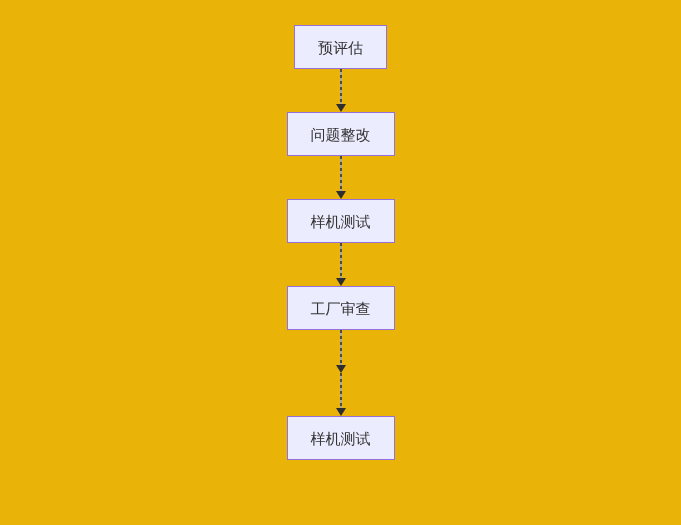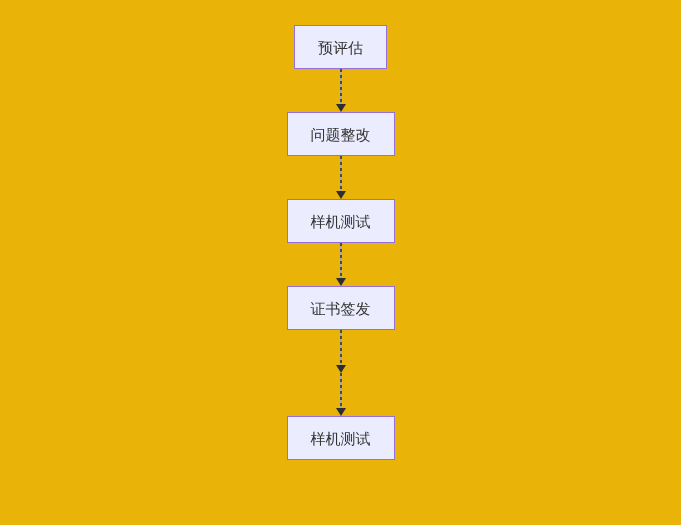--- a/index.html
+++ b/index.html
@@ -99,21 +99,21 @@
     <div class="node">
       <span>样机测试</span>
     </div>
 
     <div class="connector">
       <span class="edge-line"></span>
       <span class="arrowhead"></span>
     </div>
 
     <div class="node">
-      <span>证书签发</span>
+      <span>工厂审查</span>
     </div>
 
     <div class="connector">
       <span class="edge-line"></span>
       <span class="arrowhead"></span>
     </div>
 
 
     <div class="connector">
       <span class="edge-line"></span>

